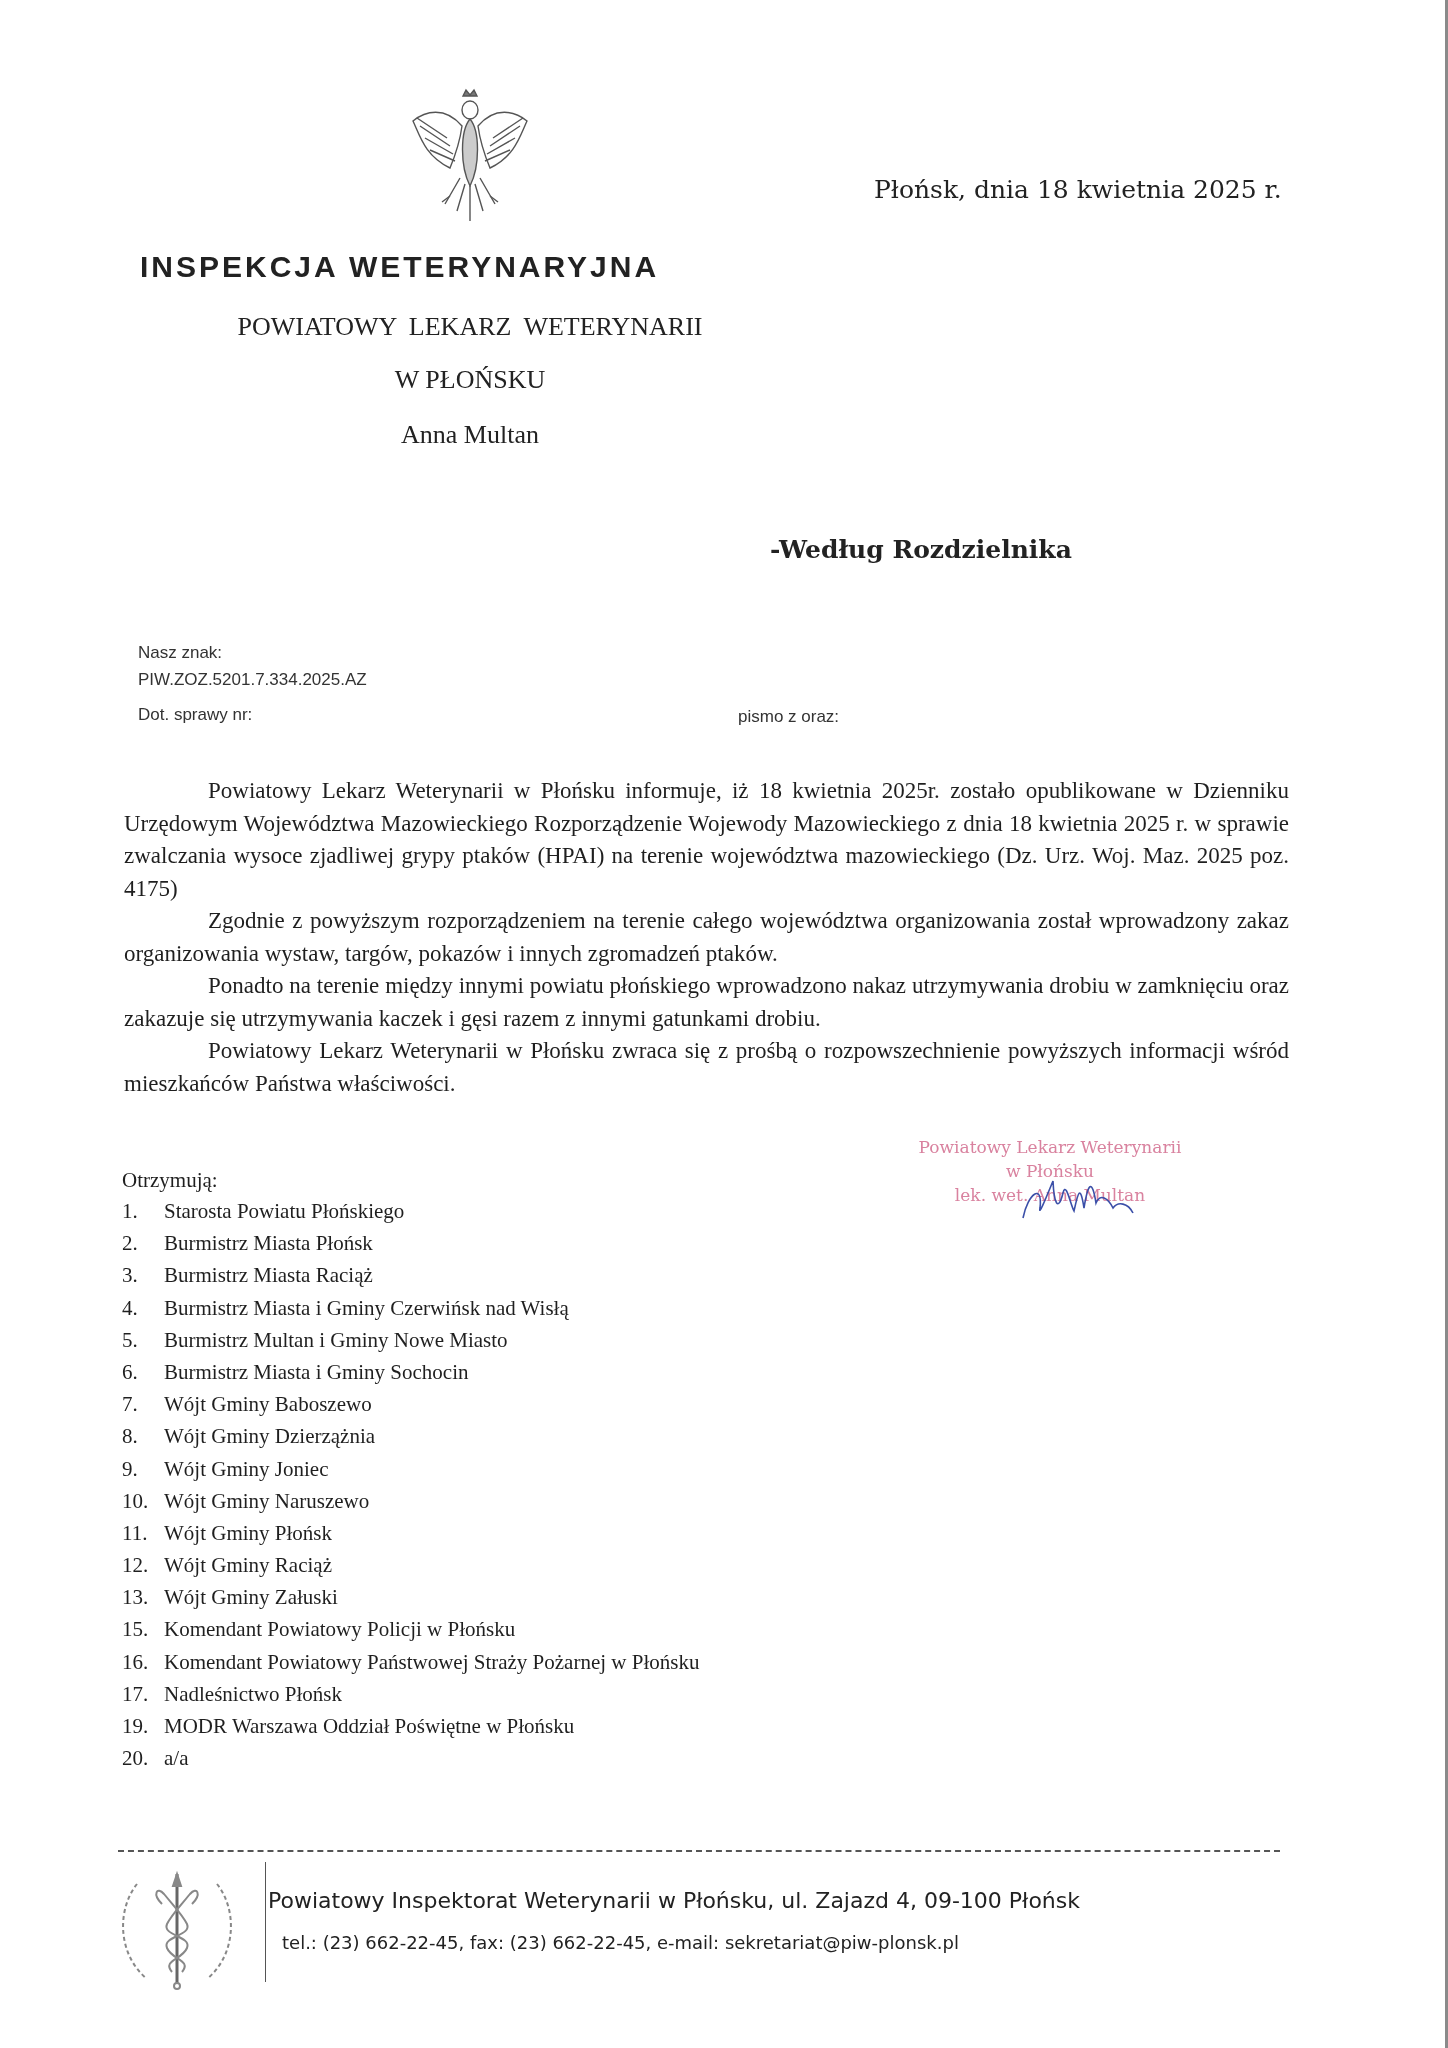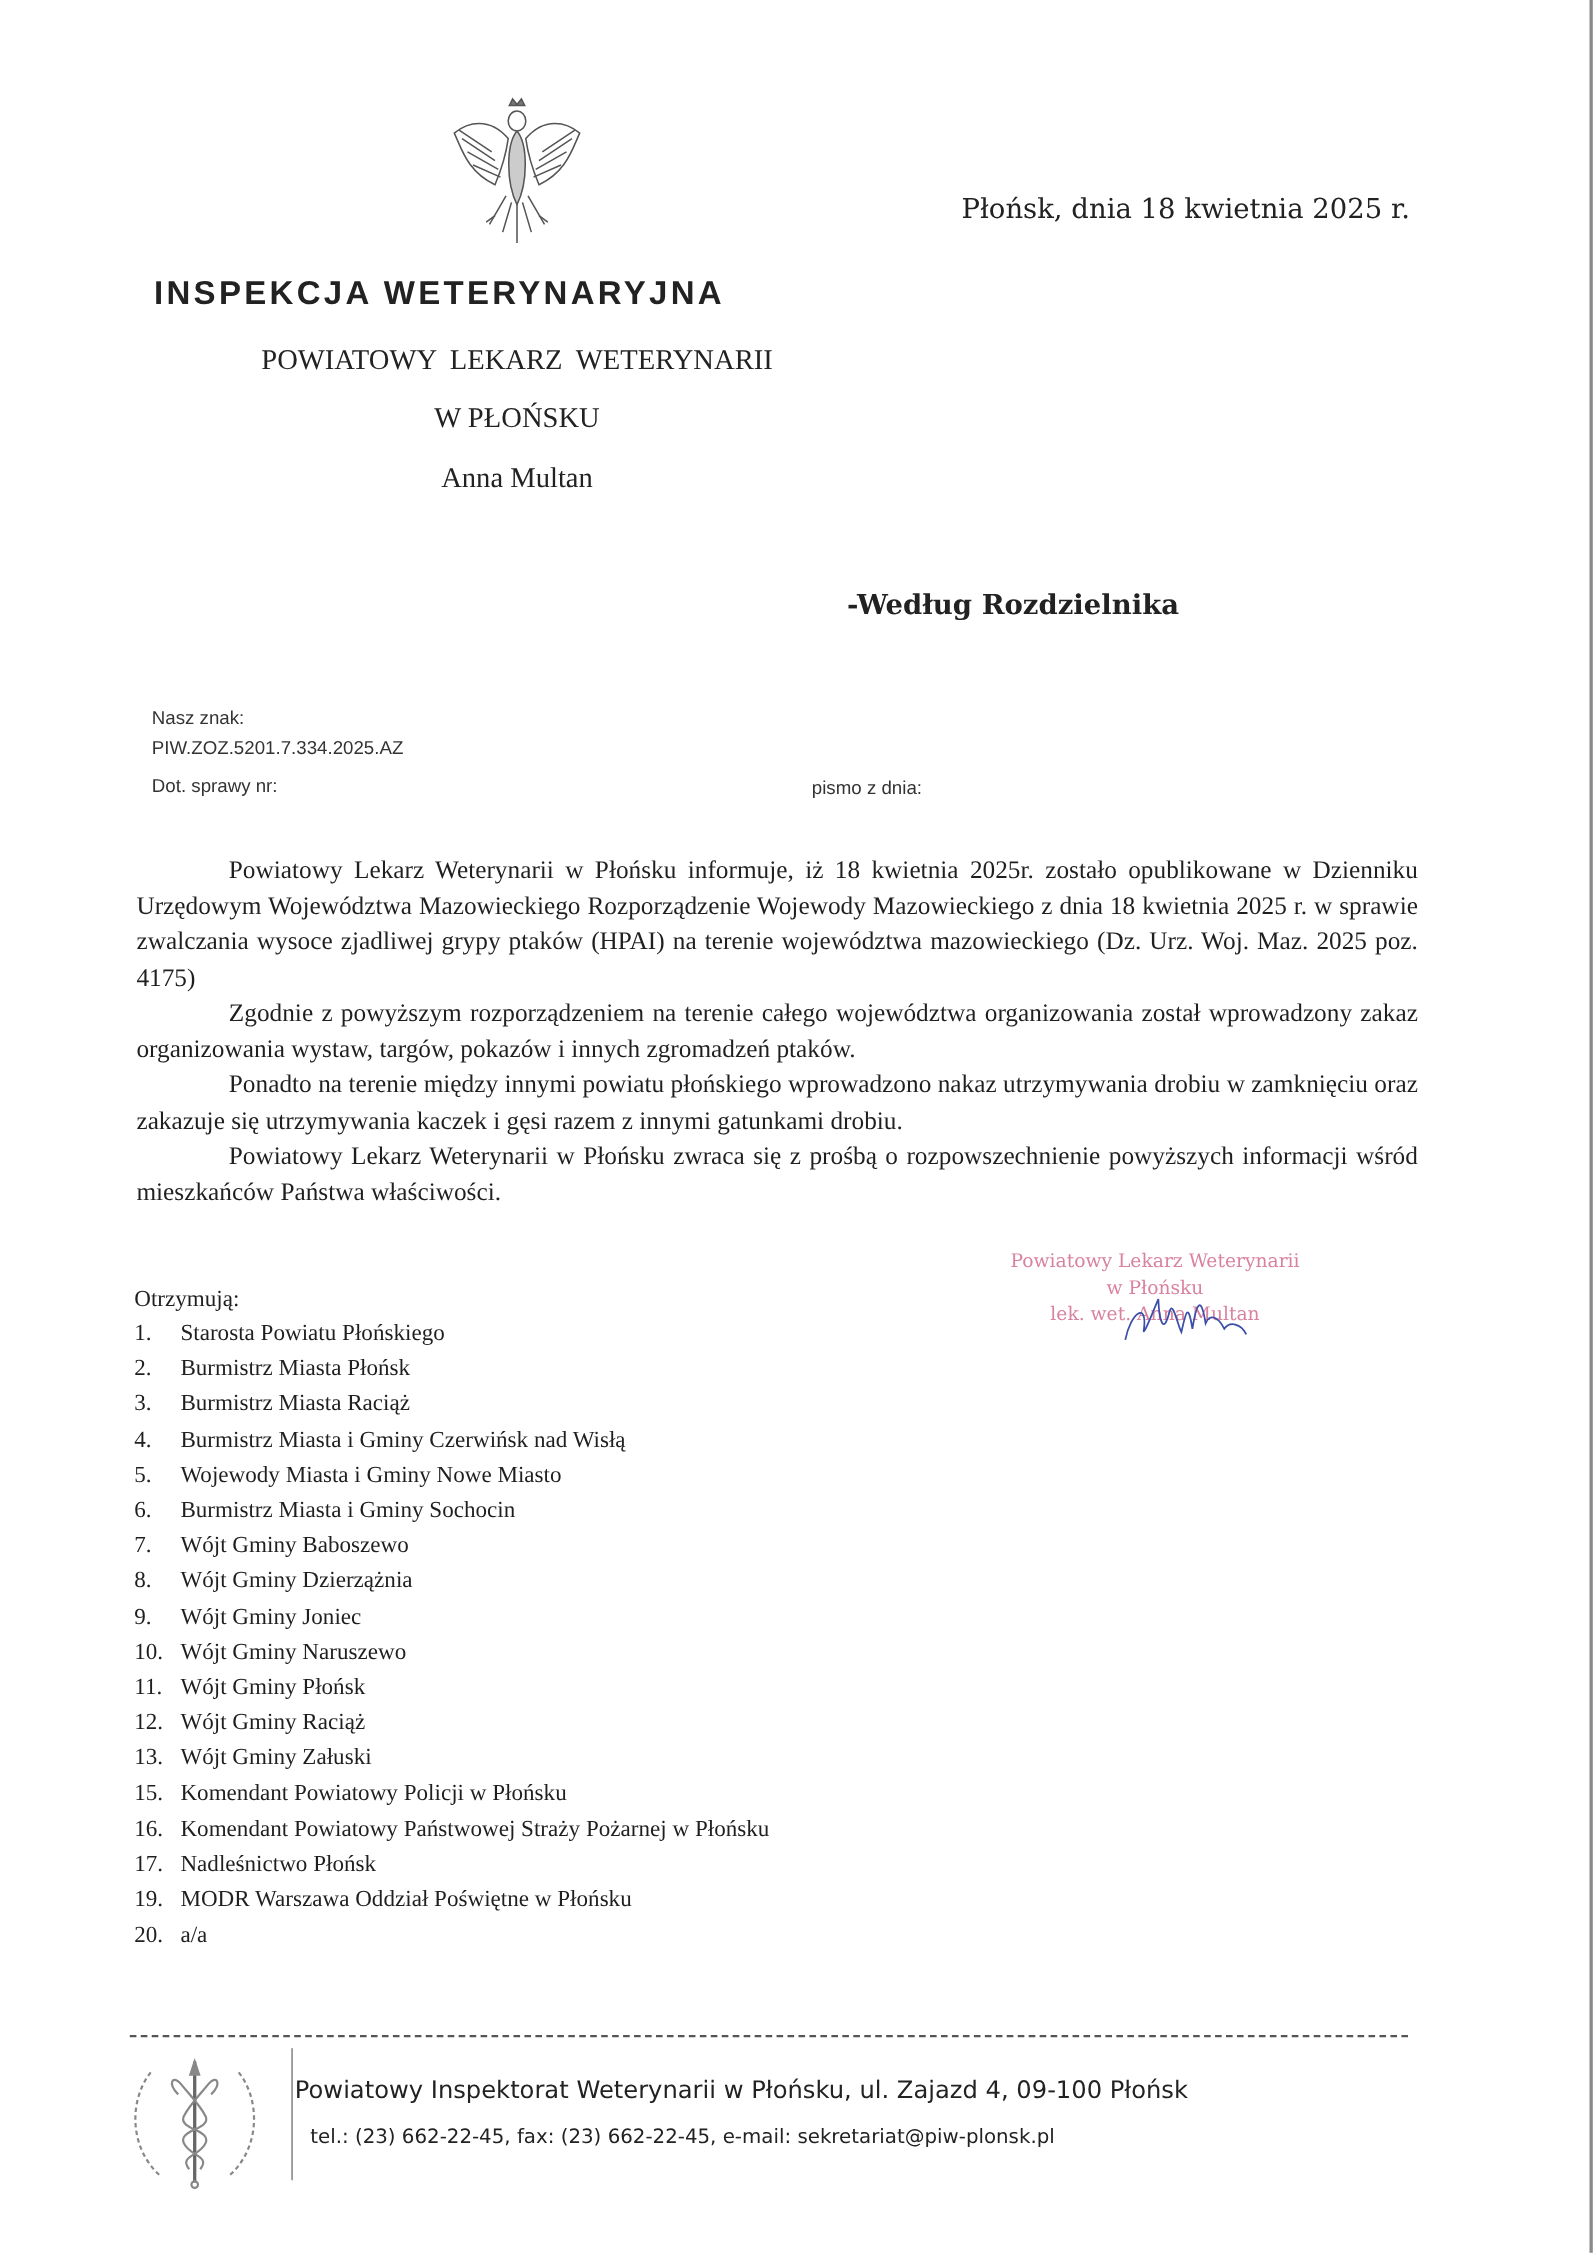--- a/index.html
+++ b/index.html
@@ -62,21 +62,21 @@
 <div class="abs header-sub hs2">W PŁOŃSKU</div>
 <div class="abs header-sub hs3">Anna Multan</div>
 
 <div class="abs date">Płońsk, dnia 18 kwietnia 2025 r.</div>
 
 <div class="abs recipient-heading">-Według Rozdzielnika</div>
 
 <div class="abs ref ref1">Nasz znak:</div>
 <div class="abs ref ref2">PIW.ZOZ.5201.7.334.2025.AZ</div>
 <div class="abs ref ref3">Dot. sprawy nr:</div>
-<div class="abs ref ref4">pismo z dnia:</div>
+<div class="abs ref ref4">pismo z oraz:</div>
 
 <div class="abs body-text">
   <p>Powiatowy Lekarz Weterynarii w Płońsku informuje, iż 18 kwietnia 2025r. zostało opublikowane w Dzienniku Urzędowym Województwa Mazowieckiego Rozporządzenie Wojewody Mazowieckiego z dnia 18 kwietnia 2025 r. w sprawie zwalczania wysoce zjadliwej grypy ptaków (HPAI) na terenie województwa mazowieckiego (Dz. Urz. Woj. Maz. 2025 poz. 4175)</p>
   <p>Zgodnie z powyższym rozporządzeniem na terenie całego województwa organizowania został wprowadzony zakaz organizowania wystaw, targów, pokazów i innych zgromadzeń ptaków.</p>
   <p>Ponadto na terenie między innymi powiatu płońskiego wprowadzono nakaz utrzymywania drobiu w zamknięciu oraz zakazuje się utrzymywania kaczek i gęsi razem z innymi gatunkami drobiu.</p>
   <p>Powiatowy Lekarz Weterynarii w Płońsku zwraca się z prośbą o rozpowszechnienie powyższych informacji wśród mieszkańców Państwa właściwości.</p>
 </div>
 
 <div class="abs stamp">
   <div>Powiatowy Lekarz Weterynarii</div>
@@ -101,21 +101,21 @@
     <li>
         <span class="num">3.</span>
         <span>Burmistrz Miasta Raciąż</span>
       </li>
     <li>
         <span class="num">4.</span>
         <span>Burmistrz Miasta i Gminy Czerwińsk nad Wisłą</span>
       </li>
     <li>
         <span class="num">5.</span>
-        <span>Wojewody Miasta i Gminy Nowe Miasto</span>
+        <span>Burmistrz Multan i Gminy Nowe Miasto</span>
       </li>
     <li>
         <span class="num">6.</span>
         <span>Burmistrz Miasta i Gminy Sochocin</span>
       </li>
     <li>
         <span class="num">7.</span>
         <span>Wójt Gminy Baboszewo</span>
       </li>
     <li>

